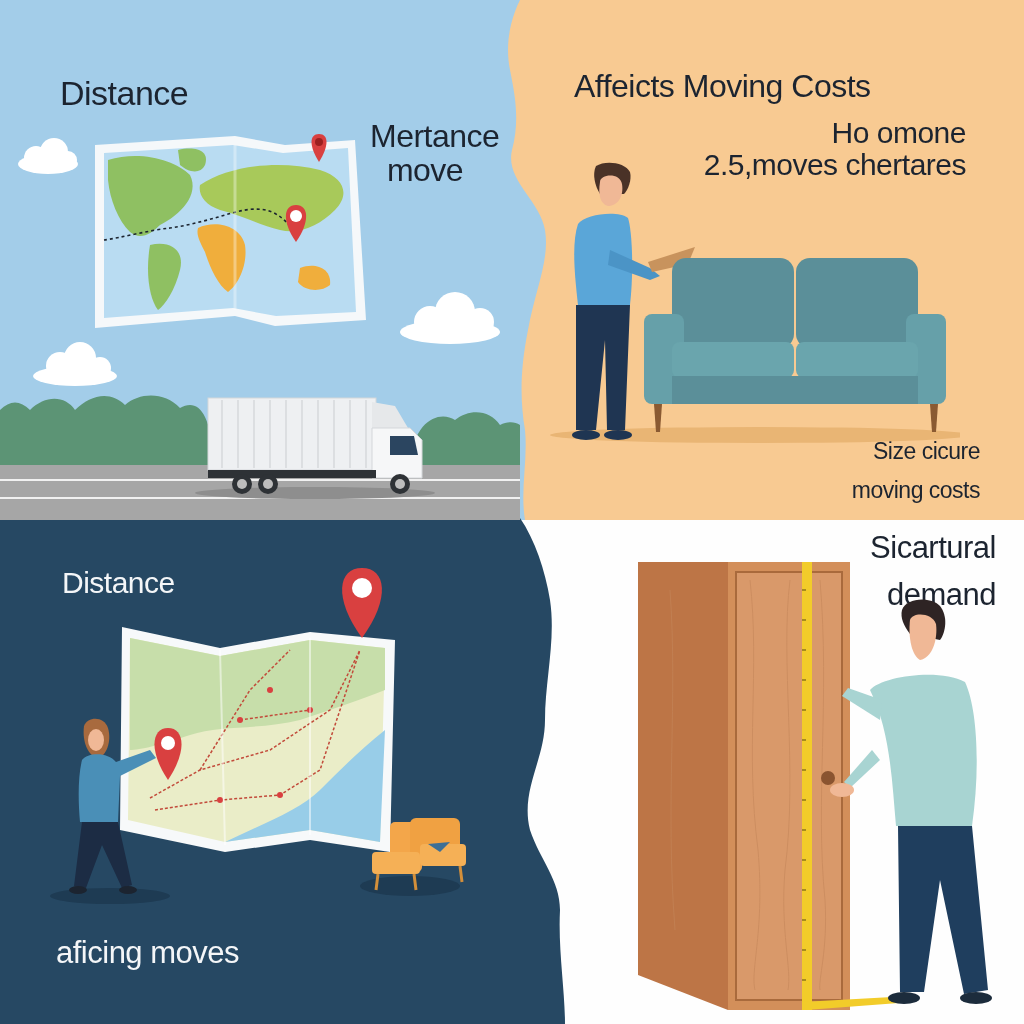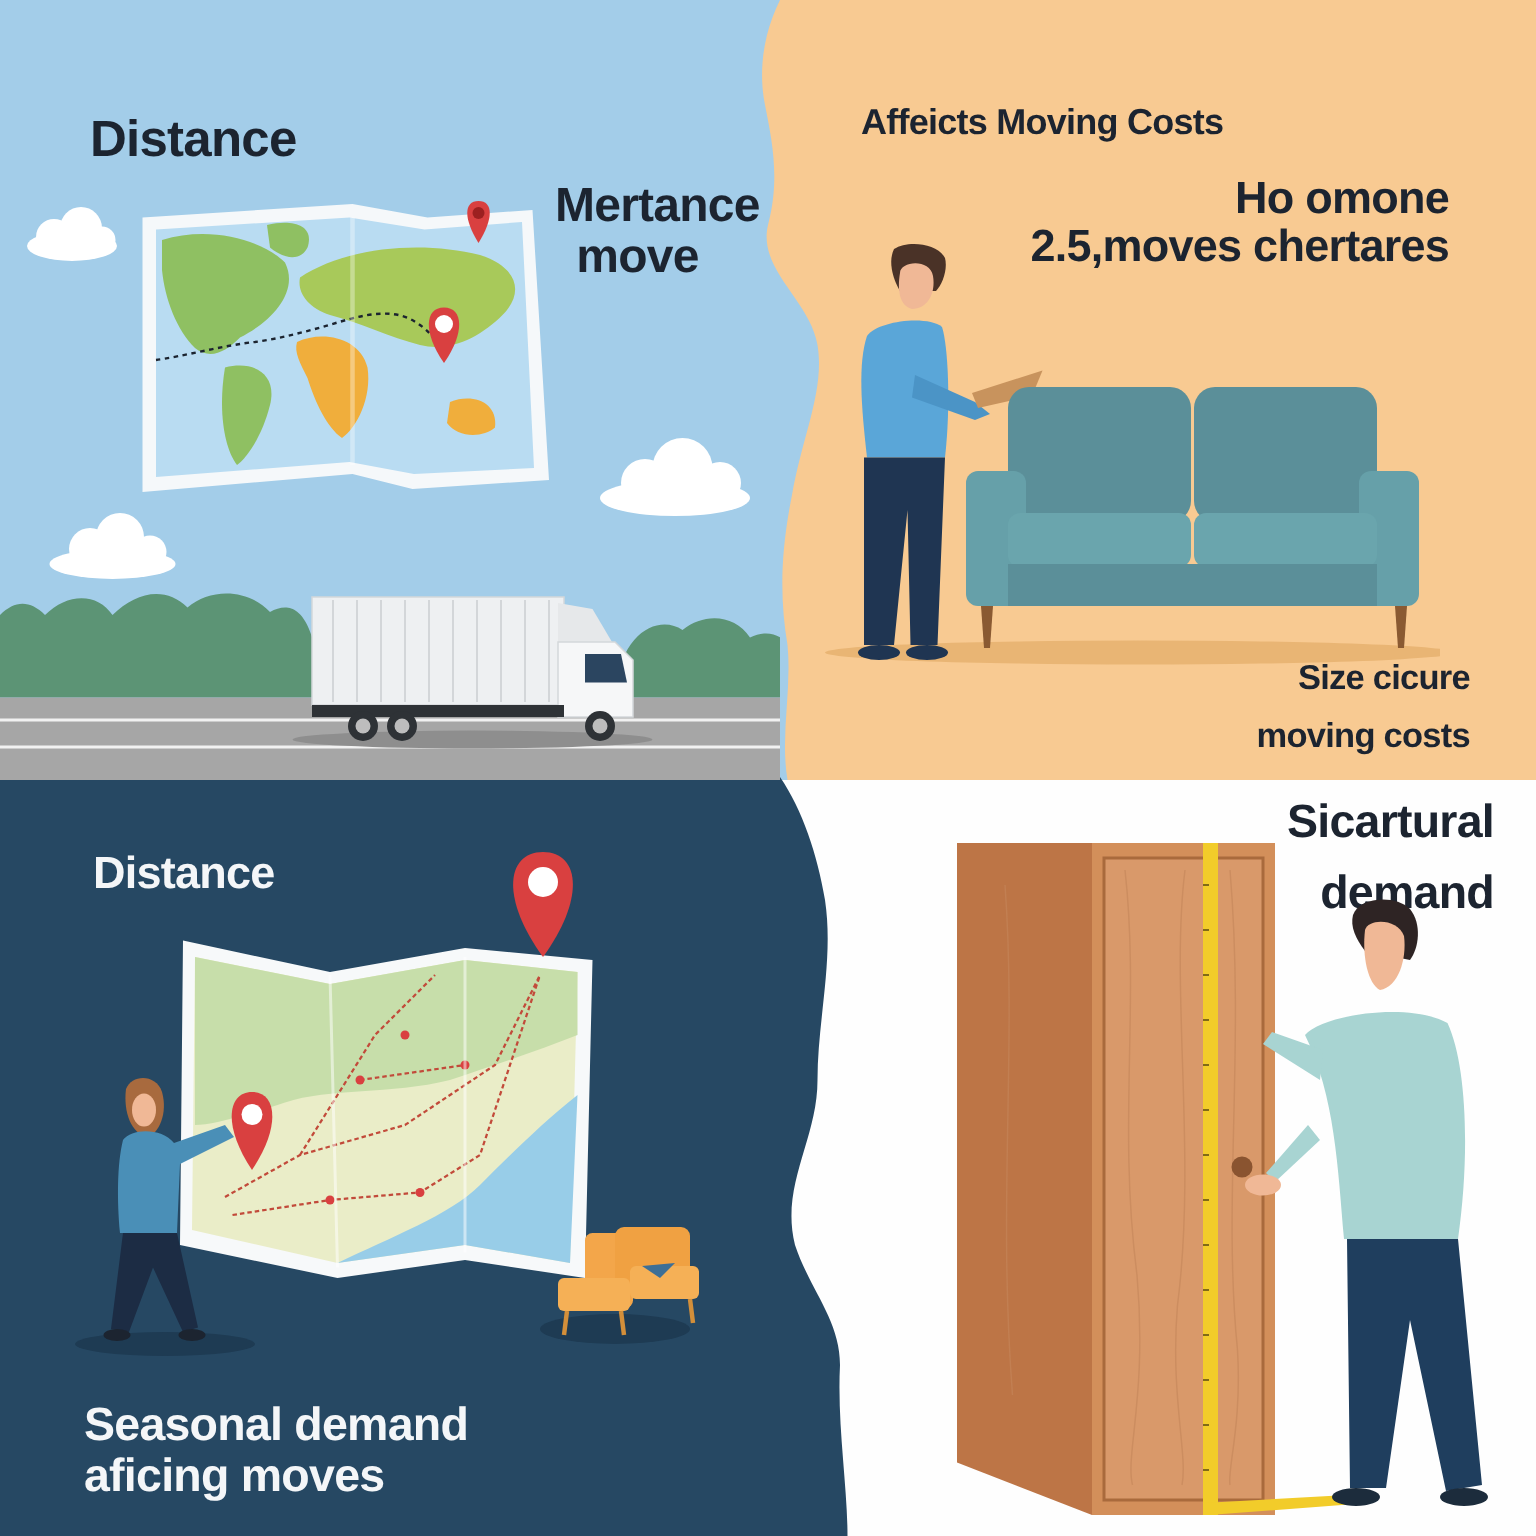--- a/index.html
+++ b/index.html
@@ -1,19 +1,19 @@
 <!DOCTYPE html>
 <html><head>
 <meta charset="utf-8">
 <style>
   html, body { margin:0; padding:0; }
   body { width:1024px; height:1024px; overflow:hidden; position:relative; background:#fefefe; font-family:"Liberation Sans", "DejaVu Sans", sans-serif; }
   .abs { position:absolute; }
   .bgsvg { position:absolute; left:0; top:0; }
-  .lbl { position:absolute; font-family:"Liberation Sans", sans-serif; font-weight:700; letter-spacing:-0.5px; line-height:1.0; }
+  .lbl { position:absolute; font-family:"Liberation Sans", sans-serif; font-weight:400; letter-spacing:-0.5px; line-height:1.0; }
   .dark { color:#1c2430; }
   .light { color:#f4f6f8; }
 </style>
 </head>
 <body>
 
 <svg class="bgsvg" width="1024" height="1024" viewBox="0 0 1024 1024">
 
   <rect x="0" y="0" width="1024" height="1024" fill="#fefefe"></rect>
 
@@ -100,21 +100,21 @@
     <rect x="208" y="470" width="168" height="8" fill="#2e3236"></rect>
     <circle cx="242" cy="484" r="10" fill="#2e3236"></circle>
       <circle cx="242" cy="484" r="5" fill="#bdbdbd"></circle>
     <circle cx="268" cy="484" r="10" fill="#2e3236"></circle>
       <circle cx="268" cy="484" r="5" fill="#bdbdbd"></circle>
     <circle cx="400" cy="484" r="10" fill="#2e3236"></circle>
       <circle cx="400" cy="484" r="5" fill="#bdbdbd"></circle>
   </g>
 </svg>
 
-<div class="lbl dark" style="left:574px;top:70px;font-size:24px;text-align:right;">Affeicts Moving Costs</div>
+<div class="lbl dark" style="left:574px;top:70px;font-size:32px;text-align:right;">Affeicts Moving Costs</div>
 <div class="lbl dark" style="right:58px;top:118px;font-size:30px;text-align:right;margin-left:12px;">
   <div>Ho omone</div>
   <div style="margin-top:2px;">2.5,moves chertares</div>
 </div>
 <div class="lbl dark" style="right:44px;top:440px;font-size:23px;text-align:right;">
   <div>Size cicure</div>
   <div style="margin-top:16px;">moving costs</div>
 </div>
 
 <svg class="abs" style="left:500px;top:150px;" width="460" height="300" viewBox="0 0 460 300">
@@ -139,21 +139,20 @@
     <rect x="172" y="192" width="122" height="36" rx="8" fill="#6aa5ad"></rect>
     <rect x="296" y="192" width="122" height="36" rx="8" fill="#6aa5ad"></rect>
     <rect x="172" y="226" width="246" height="28" fill="#5b8f99"></rect>
     <polygon points="154,254 162,254 160,282 156,282" fill="#8a5a32"></polygon>
     <polygon points="430,254 438,254 436,282 432,282" fill="#8a5a32"></polygon>
   </g>
 </svg>
 
 <div class="lbl light" style="left:62px;top:568px;font-size:30px;">Distance</div>
 <div class="lbl light" style="left:56px;top:934px;font-size:31px;">
-  <div>Seasonal demand</div>
   <div style="margin-top:3px;">aficing moves</div>
 </div>
 
 <svg class="abs" style="left:40px;top:560px;" width="460" height="350" viewBox="0 0 460 350">
 
   <ellipse cx="70" cy="336" rx="60" ry="8" fill="#1e3b53"></ellipse>
   <ellipse cx="370" cy="326" rx="50" ry="10" fill="#1e3b53"></ellipse>
 
   <g>
     <polygon points="82,67 180,88 270,72 355,80 350,292 270,280 185,292 80,270" fill="#f7f9fa"></polygon>

